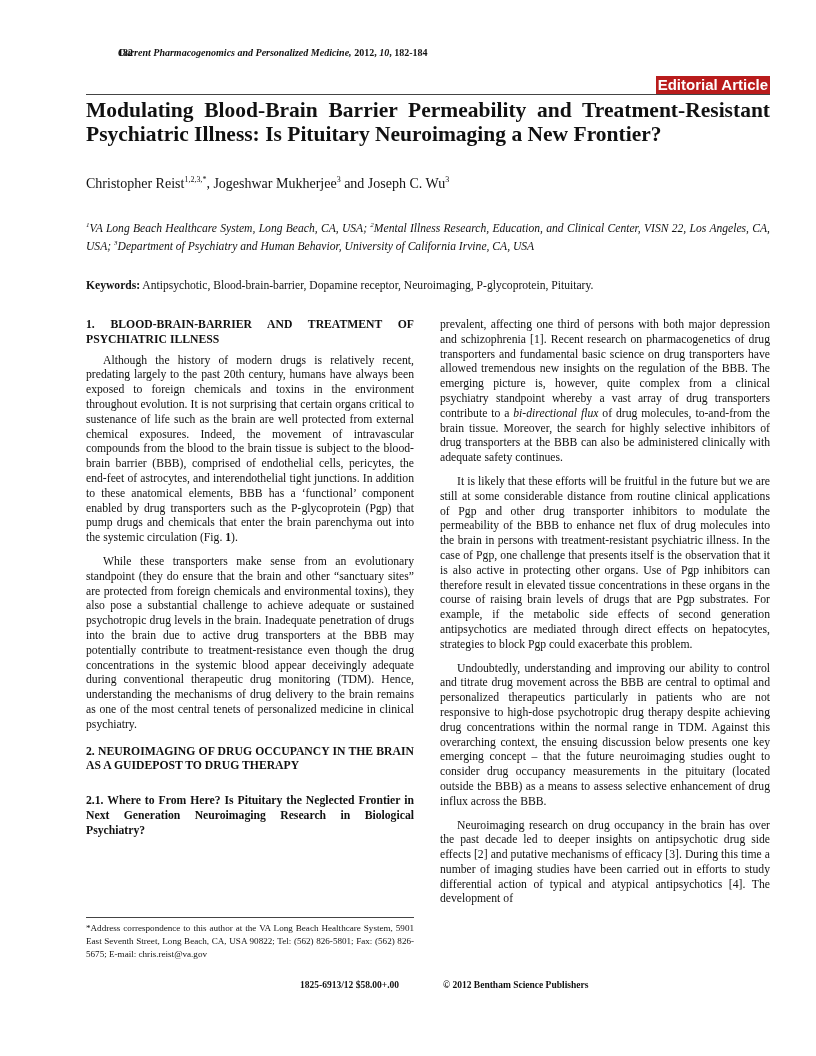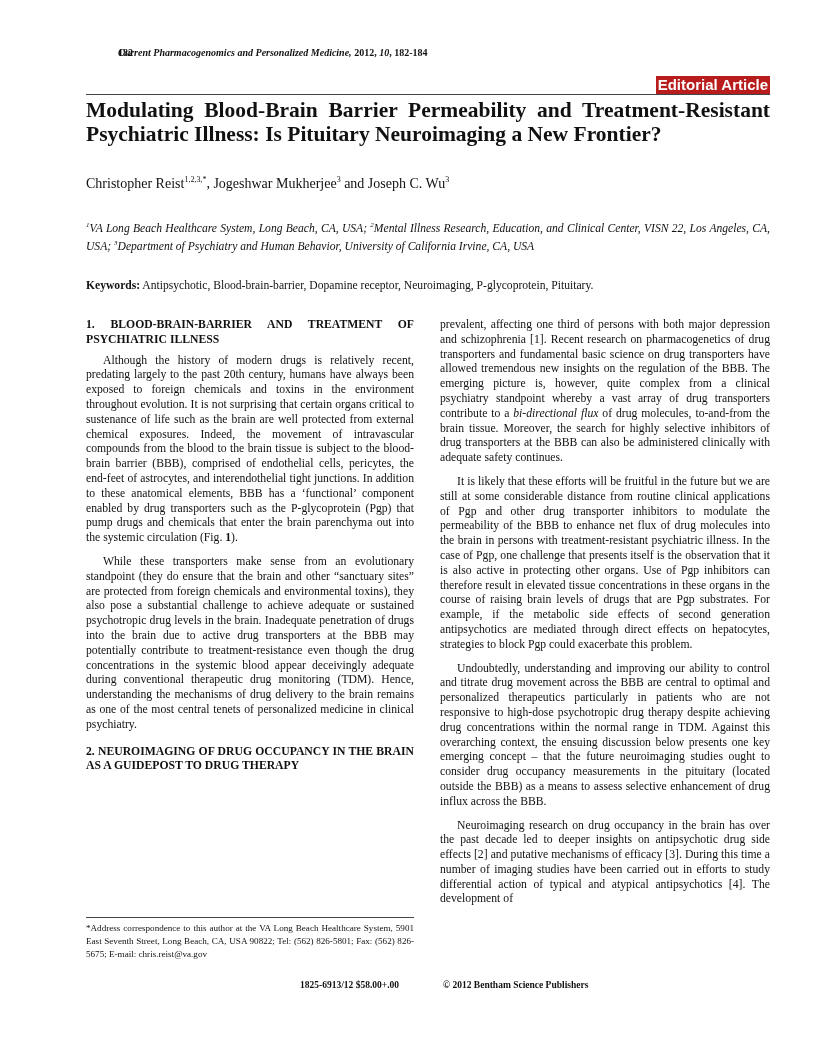--- a/index.html
+++ b/index.html
@@ -50,20 +50,21 @@
 
 <div class="abs keywords">
   <b>Keywords:</b><span> Antipsychotic, Blood-brain-barrier, Dopamine receptor, Neuroimaging, P-glycoprotein, Pituitary.</span>
 </div>
 
 <div class="abs col left">
   <h2>1. BLOOD-BRAIN-BARRIER AND TREATMENT OF PSYCHIATRIC ILLNESS</h2>
   <p><span>Although the history of modern drugs is relatively recent, predating largely to the past 20th century, humans have always been exposed to foreign chemicals and toxins in the environment throughout evolution. It is not surprising that certain organs critical to sustenance of life such as the brain are well protected from external chemical exposures. Indeed, the movement of intravascular compounds from the blood to the brain tissue is subject to the blood-brain barrier (BBB), comprised of endothelial cells, pericytes, the end-feet of astrocytes, and interendothelial tight junctions. In addition to these anatomical elements, BBB has a ‘functional’ component enabled by drug transporters such as the P-glycoprotein (Pgp) that pump drugs and chemicals that enter the brain parenchyma out into the systemic circulation (Fig. </span><b>1</b><span>).</span></p>
   <p>While these transporters make sense from an evolutionary standpoint (they do ensure that the brain and other “sanctuary sites” are protected from foreign chemicals and environmental toxins), they also pose a substantial challenge to achieve adequate or sustained psychotropic drug levels in the brain. Inadequate penetration of drugs into the brain due to active drug transporters at the BBB may potentially contribute to treatment-resistance even though the drug concentrations in the systemic blood appear deceivingly adequate during conventional therapeutic drug monitoring (TDM). Hence, understanding the mechanisms of drug delivery to the brain remains as one of the most central tenets of personalized medicine in clinical psychiatry.</p>
   <h2 style="margin-top:12px;margin-bottom:20px;">2. NEUROIMAGING OF DRUG OCCUPANCY IN THE BRAIN AS A GUIDEPOST TO DRUG THERAPY</h2>
+  <h3>2.1. Where to From Here? Is Pituitary the Neglected Frontier in Next Generation Neuroimaging Research in Biological Psychiatry?</h3>
 </div>
 
 <div class="abs col right">
   <p class="noindent"><span>prevalent, affecting one third of persons with both major depression and schizophrenia [1]. Recent research on pharmacogenetics of drug transporters and fundamental basic science on drug transporters have allowed tremendous new insights on the regulation of the BBB. The emerging picture is, however, quite complex from a clinical psychiatry standpoint whereby a vast array of drug transporters contribute to a </span><i>bi-directional flux</i><span> of drug molecules, to-and-from the brain tissue. Moreover, the search for highly selective inhibitors of drug transporters at the BBB can also be administered clinically with adequate safety continues.</span></p>
   <p>It is likely that these efforts will be fruitful in the future but we are still at some considerable distance from routine clinical applications of Pgp and other drug transporter inhibitors to modulate the permeability of the BBB to enhance net flux of drug molecules into the brain in persons with treatment-resistant psychiatric illness. In the case of Pgp, one challenge that presents itself is the observation that it is also active in protecting other organs. Use of Pgp inhibitors can therefore result in elevated tissue concentrations in these organs in the course of raising brain levels of drugs that are Pgp substrates. For example, if the metabolic side effects of second generation antipsychotics are mediated through direct effects on hepatocytes, strategies to block Pgp could exacerbate this problem.</p>
   <p>Undoubtedly, understanding and improving our ability to control and titrate drug movement across the BBB are central to optimal and personalized therapeutics particularly in patients who are not responsive to high-dose psychotropic drug therapy despite achieving drug concentrations within the normal range in TDM. Against this overarching context, the ensuing discussion below presents one key emerging concept – that the future neuroimaging studies ought to consider drug occupancy measurements in the pituitary (located outside the BBB) as a means to assess selective enhancement of drug influx across the BBB.</p>
   <p>Neuroimaging research on drug occupancy in the brain has over the past decade led to deeper insights on antipsychotic drug side effects [2] and putative mechanisms of efficacy [3]. During this time a number of imaging studies have been carried out in efforts to study differential action of typical and atypical antipsychotics [4]. The development of</p>
 </div>
 
 <div class="abs footnote-rule"></div>

